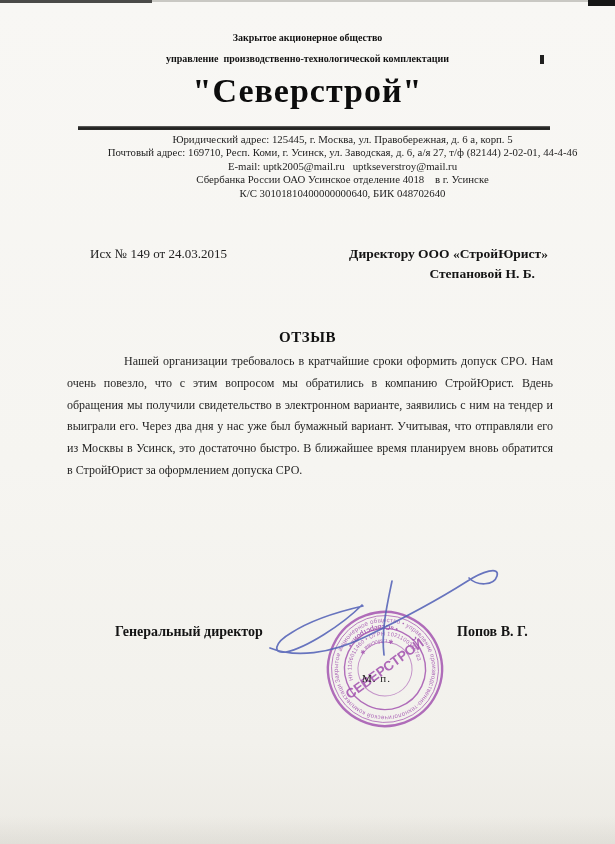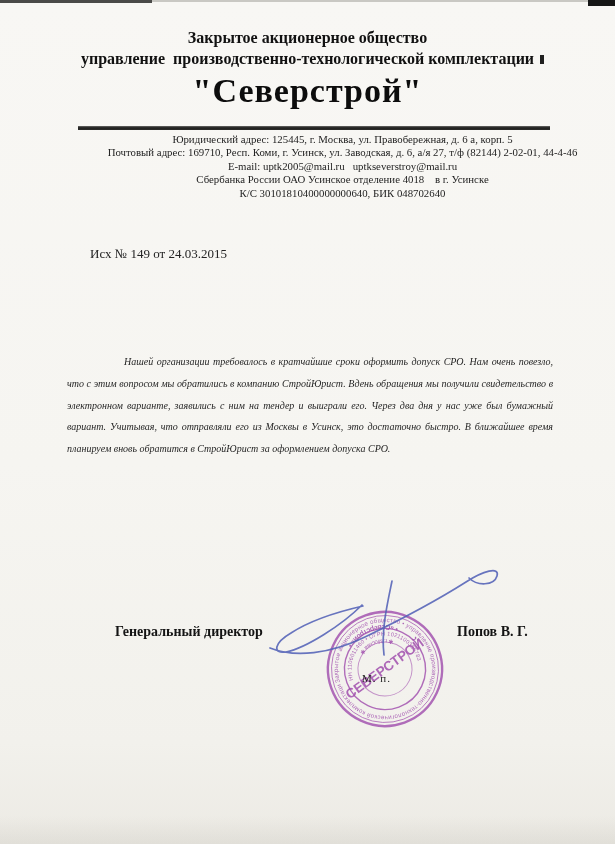--- a/index.html
+++ b/index.html
@@ -14,41 +14,41 @@
   }
   
   .edge-top-faint{position:absolute;left:0;top:0;width:615px;height:2px;background:#c9c8c3;}
   .edge-top-dark{position:absolute;left:0;top:0;width:152px;height:3px;background:#4a4a48;}
   .edge-top-right{position:absolute;left:588px;top:0;width:27px;height:6px;background:#161616;}
   .edge-tick{position:absolute;left:540px;top:55px;width:4px;height:9px;background:#20201f;}
   .edge-bottom-shade{position:absolute;left:0;bottom:0;width:615px;height:28px;
     background:linear-gradient(180deg,rgba(185,183,175,0) 0%,rgba(185,183,175,0.22) 100%);}
 
   .letterhead{position:absolute;left:0;top:27px;width:615px;text-align:center;}
-  .lh-line{font-weight:bold;font-size:16px;line-height:21px;color:#111;white-space:pre;}
+  .lh-line{font-weight:bold;font-size:10px;line-height:21px;color:#111;white-space:pre;}
   .lh-company{font-weight:bold;font-size:34px;line-height:40px;letter-spacing:1px;color:#0d0d0d;margin-top:2px;}
 
   .rule{position:absolute;left:78px;top:126px;width:472px;height:4px;
     background:linear-gradient(180deg,#6a6a68 0%,#1f1f1e 45%,#2c2c2a 100%);}
 
   .info{position:absolute;left:0;top:133px;width:615px;text-align:center;
     font-size:10.8px;line-height:13.4px;color:#232323;padding-left:35px;}
   .info div{white-space:pre;}
 
   .ref-out{position:absolute;left:90px;top:246px;font-size:13px;color:#222;}
   .addressee{position:absolute;right:67px;top:244px;text-align:right;
     font-weight:bold;font-size:13.5px;line-height:20px;color:#141414;}
   .addressee .line2{padding-right:13px;}
 
   .review-title{position:absolute;left:0;top:329px;width:615px;text-align:center;
     font-weight:bold;font-size:15px;letter-spacing:0.5px;color:#111;}
 
   .body-text{position:absolute;left:67px;top:351px;width:486px;
-    font-size:10px;line-height:21.8px;text-align:justify;text-indent:57px;
-    color:#1f1f1f;margin:0;font-style:italic;}
+    font-size:12px;line-height:21.8px;text-align:justify;text-indent:57px;
+    color:#1f1f1f;margin:0;}
 
   .sig-pos{position:absolute;left:115px;top:624px;font-weight:bold;font-size:14px;color:#141414;}
   .sig-name{position:absolute;left:457px;top:624px;font-weight:bold;font-size:14px;color:#141414;}
 
   .stamp-svg{position:absolute;left:305px;top:589px;z-index:1;}
   .signature-svg{position:absolute;left:250px;top:545px;z-index:2;}
   .seal-mark{position:absolute;left:362px;top:660px;z-index:3;
     font-size:11px;color:#1c1c1c;letter-spacing:1px;margin-top:12px;}
 
   .stamp-text{font-family:"Liberation Sans","DejaVu Sans",sans-serif;}
@@ -75,21 +75,26 @@
   <div class="info">
     <div>Юридический адрес: 125445, г. Москва, ул. Правобережная, д. 6 а, корп. 5</div>
     <div>Почтовый адрес: 169710, Респ. Коми, г. Усинск, ул. Заводская, д. 6, а/я 27, т/ф (82144) 2-02-01, 44-4-46</div>
     <div>E-mail: uptk2005@mail.ru   uptkseverstroy@mail.ru</div>
     <div>Сбербанка России ОАО Усинское отделение 4018    в г. Усинске</div>
     <div>К/С 30101810400000000640, БИК 048702640</div>
   </div>
 
   <div class="ref-out">Исх № 149 от 24.03.2015</div>
 
+  <div class="addressee">
+    <div>Директору ООО «СтройЮрист»</div>
+    <div class="line2">Степановой Н. Б.</div>
+  </div>
 
+  <div class="review-title">ОТЗЫВ</div>
 
   <p class="body-text">Нашей организации требовалось в кратчайшие сроки оформить допуск СРО. Нам очень повезло, что с этим вопросом мы обратились в компанию СтройЮрист. Вдень обращения мы получили свидетельство в электронном варианте, заявились с ним на тендер и выиграли его. Через два дня у нас уже был бумажный вариант. Учитывая, что отправляли его из Москвы в Усинск, это достаточно быстро. В ближайшее время планируем вновь обратится в СтройЮрист за оформлением допуска СРО.</p>
 
   <div class="sig-pos">Генеральный директор</div>
   <div class="sig-name">Попов В. Г.</div>
 
   <svg class="stamp-svg" width="160" height="160" viewBox="0 0 160 160">
     <defs>
       <path id="stampOuterPath" d="M 33,80 a 47,47 0 1,1 94,0 a 47,47 0 1,1 -94,0" fill="none"></path>
       <path id="stampOuterBottom" d="M 124,80 a 44,44 0 0,0 -88,0" fill="none"></path>

